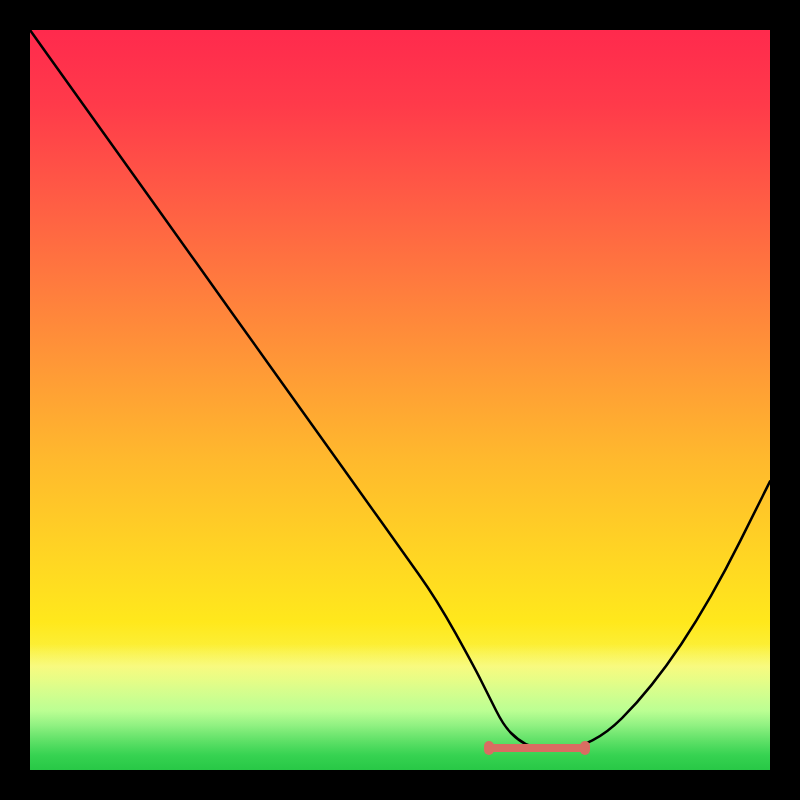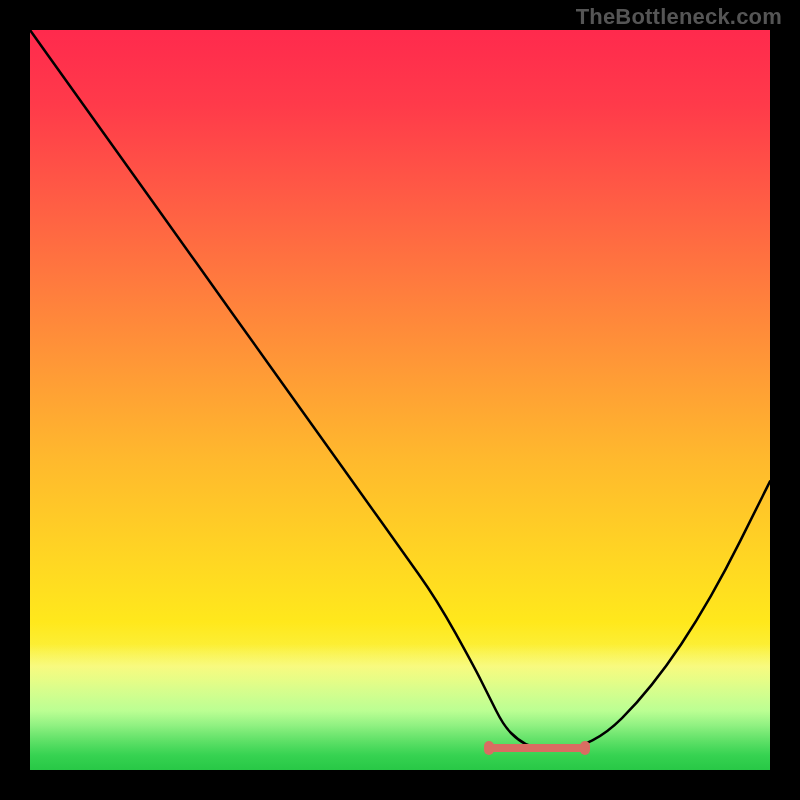--- a/index.html
+++ b/index.html
@@ -88,21 +88,20 @@
     height: 14px;
     border-radius: 5px;
     background: #d96d62;
   }
 </style>
 </head>
 <body>
 
 <div class="stage">
 
-  <div class="watermark">TheBottleneck.com</div>
 
   <div class="plot">
     <div class="gradient"></div>
 
     <svg class="curve" viewBox="0 0 740 740" preserveAspectRatio="none">
       <path id="curvePath" d="M 0.0 0.0 Q 0.0 0.0 18.5 25.9 Q 37.0 51.8 55.5 77.7 Q 74.0 103.6 92.5 129.5 Q 111.0 155.4 129.5 181.3 Q 148.0 207.2 166.5 233.1 Q 185.0 259.0 203.5 284.9 Q 222.0 310.8 240.5 336.7 Q 259.0 362.6 277.5 388.5 Q 296.0 414.4 314.5 440.3 Q 333.0 466.2 351.5 492.1 Q 370.0 518.0 388.5 543.9 Q 407.0 569.8 425.5 603.1 Q 444.0 636.4 451.4 651.2 Q 458.8 666.0 466.2 680.8 Q 473.6 695.6 481.0 703.0 Q 488.4 710.4 495.8 714.1 Q 503.2 717.8 510.6 717.8 Q 518.0 717.8 525.4 717.8 Q 532.8 717.8 540.2 717.8 Q 547.6 717.8 562.4 710.4 Q 577.2 703.0 592.0 688.2 Q 606.8 673.4 621.6 654.9 Q 636.4 636.4 651.2 614.2 Q 666.0 592.0 680.8 566.1 Q 695.6 540.2 710.4 510.6 Q 725.2 481.0 732.6 466.2 T 740.0 451.4" stroke="#000000"></path>
     </svg>
 
     <div id="flatMarker" class="flat-marker" background="#d96d62" style="left: 458.8px; width: 96.2px; top: 713.8px;"></div>
     <div id="flatCapL" class="flat-cap" background="#d96d62" style="left: 453.8px; top: 710.8px;"></div>

